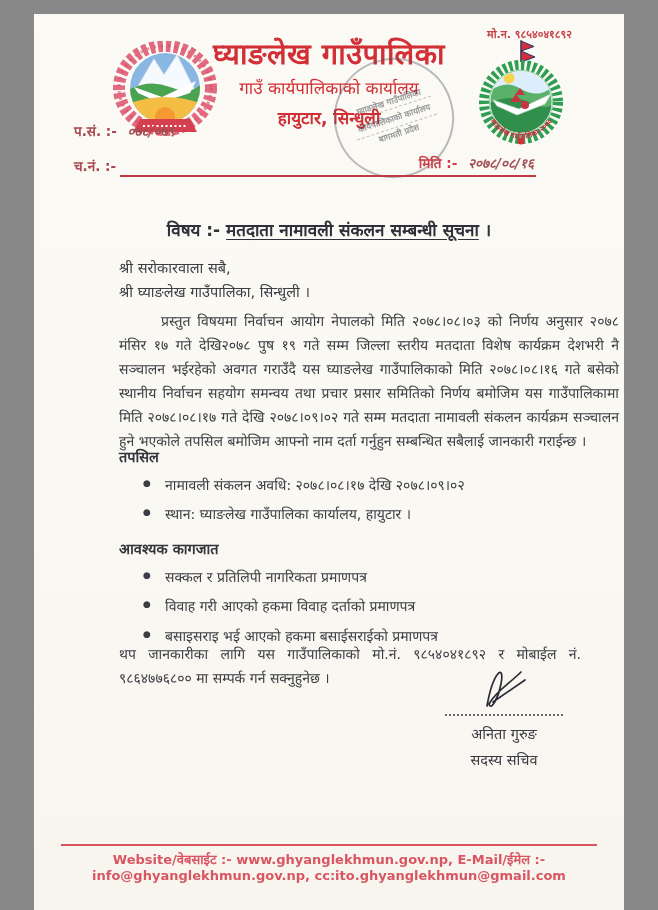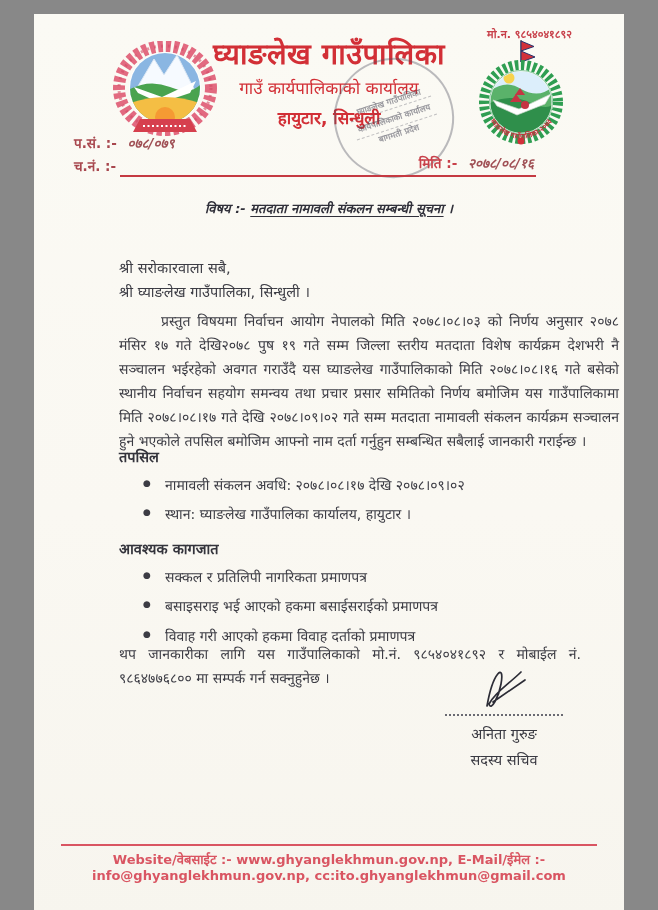--- a/index.html
+++ b/index.html
@@ -25,27 +25,27 @@
   .stamp{
     position:absolute;left:300px;top:44px;width:116px;height:116px;
     border:2px solid rgba(82,82,96,.38);border-radius:50%;
     transform:rotate(-18deg);
     display:flex;flex-direction:column;align-items:center;justify-content:center;
     color:rgba(78,78,92,.55);font-size:8.5px;font-weight:bold;text-align:center;line-height:1.5;
     pointer-events:none;
   }
   .stamp-inner{border-top:1px dashed rgba(82,82,96,.35);border-bottom:1px dashed rgba(82,82,96,.35);padding:3px 4px;}
   
-  .meta-ref{position:absolute;left:40px;top:120px;font-size:13.5px;font-weight:bold;color:#a8474e;}
+  .meta-ref{position:absolute;left:40px;top:108px;font-size:13.5px;font-weight:bold;color:#a8474e;}
   .meta-chalani{position:absolute;left:40px;top:143px;font-size:13.5px;font-weight:bold;color:#a8474e;}
   .meta-date{position:absolute;right:90px;top:140px;font-size:13.5px;font-weight:bold;color:#c8404a;}
   .meta-val{color:#a05055;font-style:italic;margin-left:6px;}
   .rule{position:absolute;left:86px;right:88px;top:161px;height:2px;background:#c53a42;}
   
-  .subject{position:absolute;top:185px;left:0;width:100%;text-align:center;font-size:13px;font-weight:bold;color:#30303a;font-style:italic;}
+  .subject{position:absolute;top:204px;left:0;width:100%;text-align:center;font-size:17px;font-weight:bold;color:#30303a;}
   .subject .u{text-decoration:underline;text-underline-offset:3px;}
   .addressee{position:absolute;top:243px;left:85px;font-size:14.5px;line-height:1.65;}
   .body-par{
     position:absolute;top:295px;left:85px;width:500px;
     font-size:14px;line-height:24px;text-align:justify;text-indent:42px;color:#3c3c44;
   }
   .sec-tapasil{position:absolute;top:432px;left:85px;width:500px;}
   .sec-docs{position:absolute;top:524px;left:85px;width:500px;}
   .sec-head{font-size:14.5px;font-weight:bold;text-underline-offset:3px;color:#34343c;}
   .blist{margin:8px 0 0 0;padding:0;list-style:none;}
@@ -167,22 +167,22 @@
     <ul class="blist">
       <li>नामावली संकलन अवधि: २०७८।०८।१७ देखि २०७८।०९।०२</li>
       <li>स्थान: घ्याङलेख गाउँपालिका कार्यालय, हायुटार ।</li>
     </ul>
   </div>
 
   <div class="sec-docs">
     <div class="sec-head">आवश्यक कागजात</div>
     <ul class="blist">
       <li>सक्कल र प्रतिलिपी नागरिकता प्रमाणपत्र</li>
+      <li>विवाह गरी आएको हकमा विवाह दर्ताको प्रमाणपत्र</li>
       <li>बसाइसराइ भई आएको हकमा बसाईसराईको प्रमाणपत्र</li>
-      <li>विवाह गरी आएको हकमा विवाह दर्ताको प्रमाणपत्र</li>
     </ul>
   </div>
 
   <div class="closing">थप जानकारीका लागि यस गाउँपालिकाको मो.नं. ९८५४०४१८९२ र मोबाईल नं. ९८६४७७६८०० मा सम्पर्क गर्न सक्नुहुनेछ ।</div>
 
   <div class="signature">
     <svg class="sig-mark" width="70" height="58" viewBox="0 0 70 58">
       <path d="M18 50 C24 16, 36 6, 32 28 C30 40, 22 56, 20 48 C26 36, 40 28, 52 16 M24 46 L56 24" fill="none" stroke="#2c2c36" stroke-width="1.7" stroke-linecap="round"></path>
     </svg>
     <div class="sig-dots"></div>

